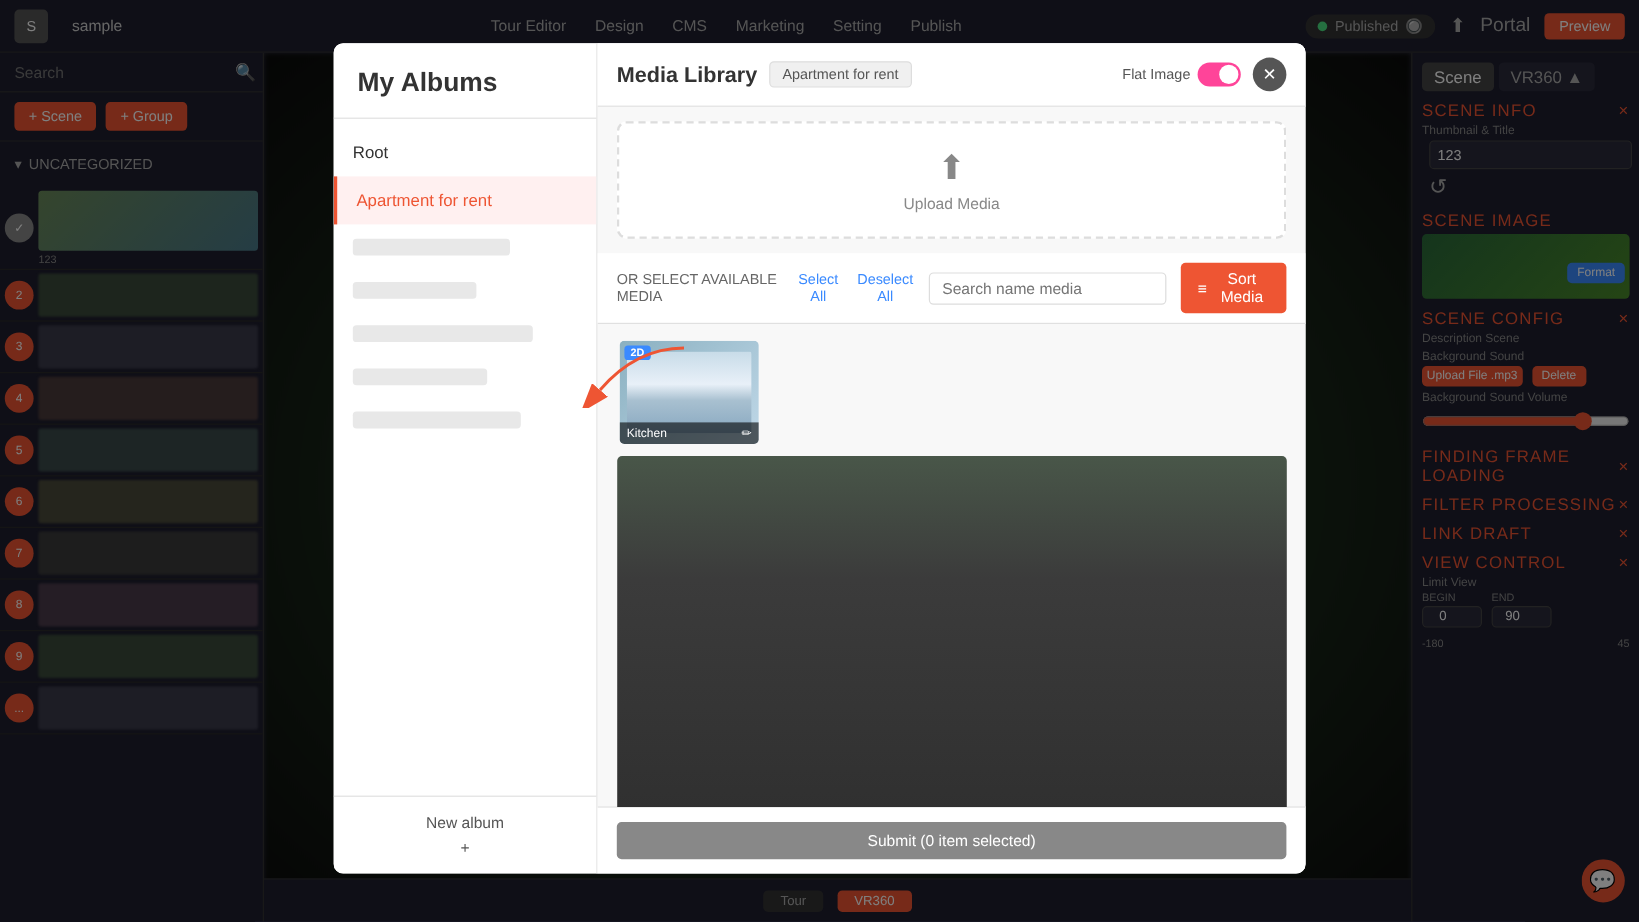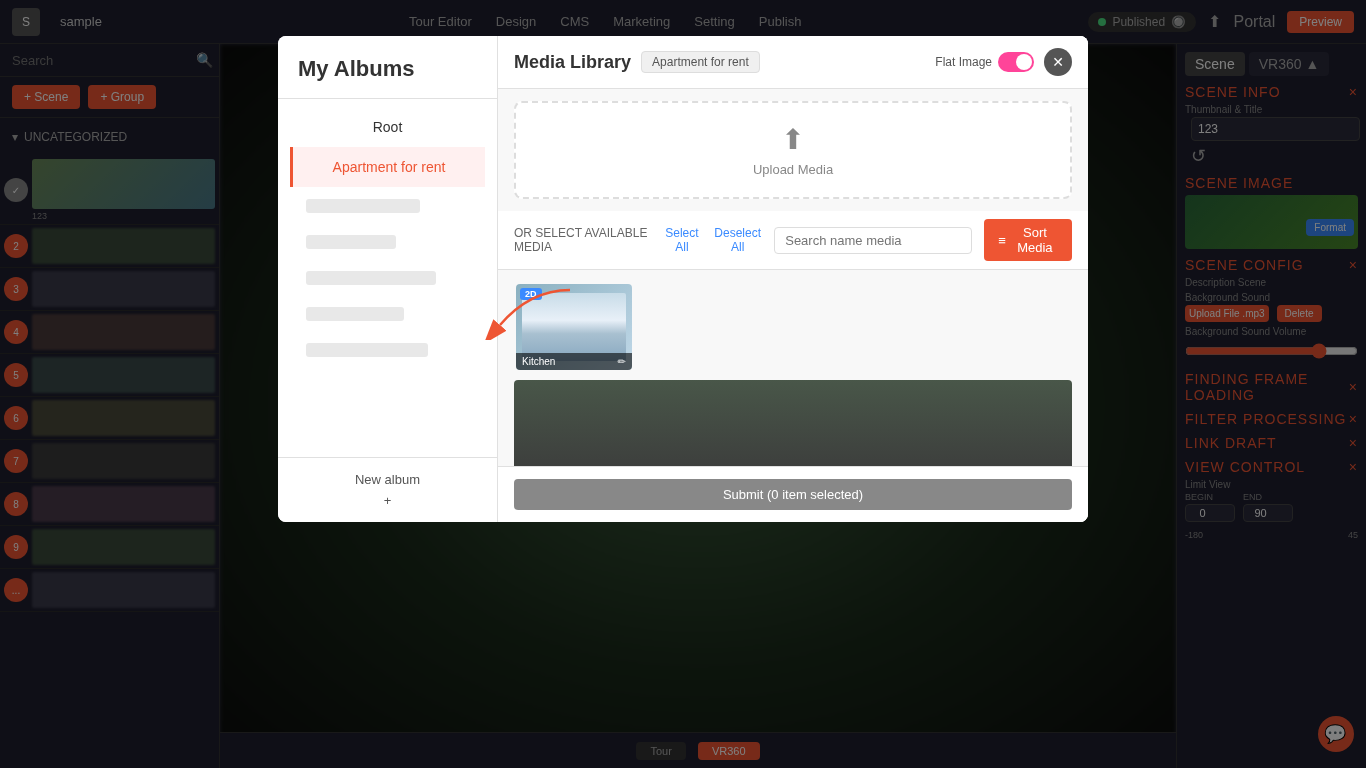--- a/index.html
+++ b/index.html
@@ -56,26 +56,26 @@
 
     
     .bottom-bar { position: absolute; bottom: 0; left: 220px; right: 190px; height: 36px; background: #1e1e2e; border-top: 1px solid #333; display: flex; align-items: center; justify-content: center; gap: 12px; padding: 0 12px; }
     .bottom-tab { background: #333; color: #aaa; border: none; border-radius: 4px; padding: 3px 14px; font-size: 11px; cursor: pointer; }
     .bottom-tab.active { background: #e53; color: #fff; }
 
     
     .modal-backdrop { position: absolute; top: 0; left: 0; width: 1366px; height: 768px; background: rgba(0,0,0,0.5); z-index: 100; }
 
     
-    .modal { position: absolute; top: 36px; left: 278px; width: 810px; height: 486px; background: #fff; border-radius: 8px; z-index: 200; display: flex; overflow: hidden; }
+    .modal { position: absolute; top: 36px; left: 278px; width: 810px; height: 692px; background: #fff; border-radius: 8px; z-index: 200; display: flex; overflow: hidden; }
 
     
     .albums-panel { width: 220px; background: #fff; border-right: 1px solid #e0e0e0; display: flex; flex-direction: column; flex-shrink: 0; }
     .albums-title { padding: 20px 20px 16px; font-size: 22px; font-weight: 600; color: #333; border-bottom: 1px solid #e0e0e0; }
-    .album-list { flex: 1; overflow-y: auto; padding: 8px 12px; text-align: center; }
+    .album-list { flex: 1; overflow-y: auto; padding: 8px 0; }
     .album-item { padding: 12px 16px; cursor: pointer; color: #555; font-size: 14px; transition: background 0.15s; }
     .album-item.active { background: #fff0f0; border-left: 3px solid #e53; color: #e53; font-weight: 500; }
     .album-item.root { color: #333; }
     .new-album-btn { padding: 14px 16px; border-top: 1px solid #e0e0e0; color: #555; font-size: 13px; cursor: pointer; display: flex; align-items: center; gap: 6px; flex-direction: column; }
 
     
     .media-panel { flex: 1; display: flex; flex-direction: column; background: #f8f8f8; }
     .media-header { background: #fff; padding: 12px 16px; border-bottom: 1px solid #e0e0e0; display: flex; align-items: center; gap: 10px; }
     .media-title { font-size: 18px; font-weight: 600; color: #333; }
     .album-badge { background: #f0f0f0; border: 1px solid #ddd; border-radius: 4px; padding: 3px 10px; font-size: 12px; color: #555; }

